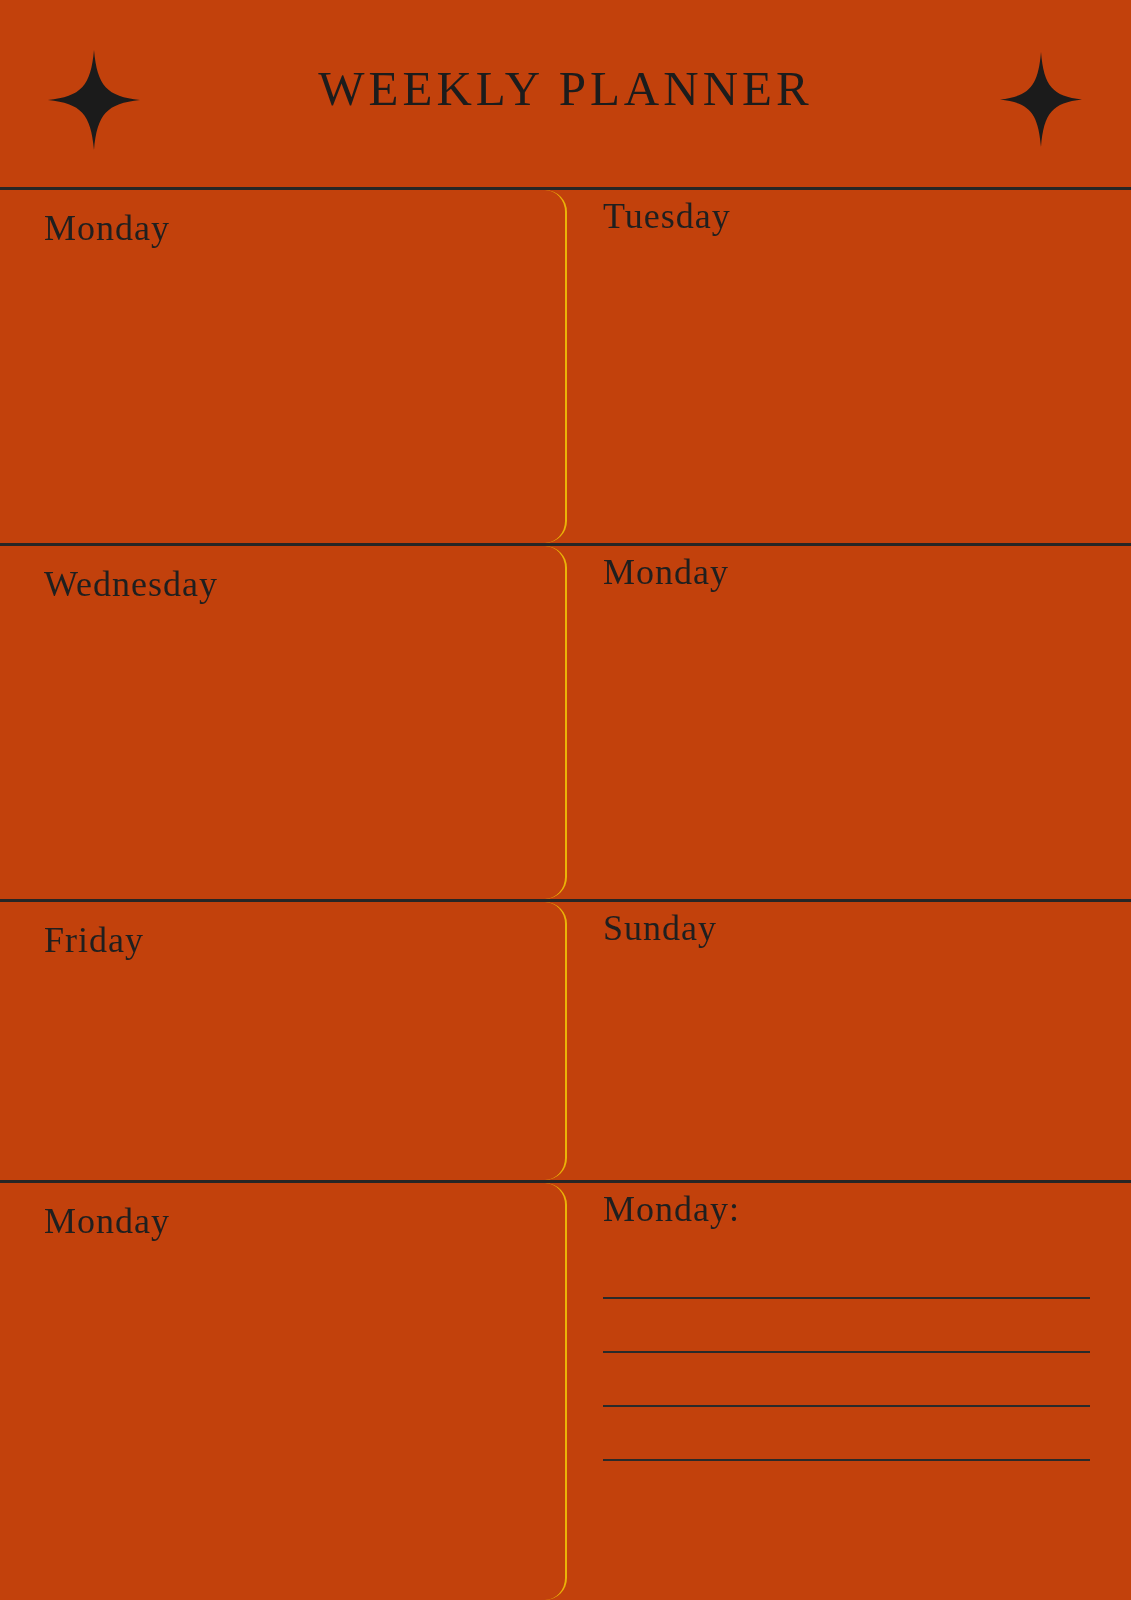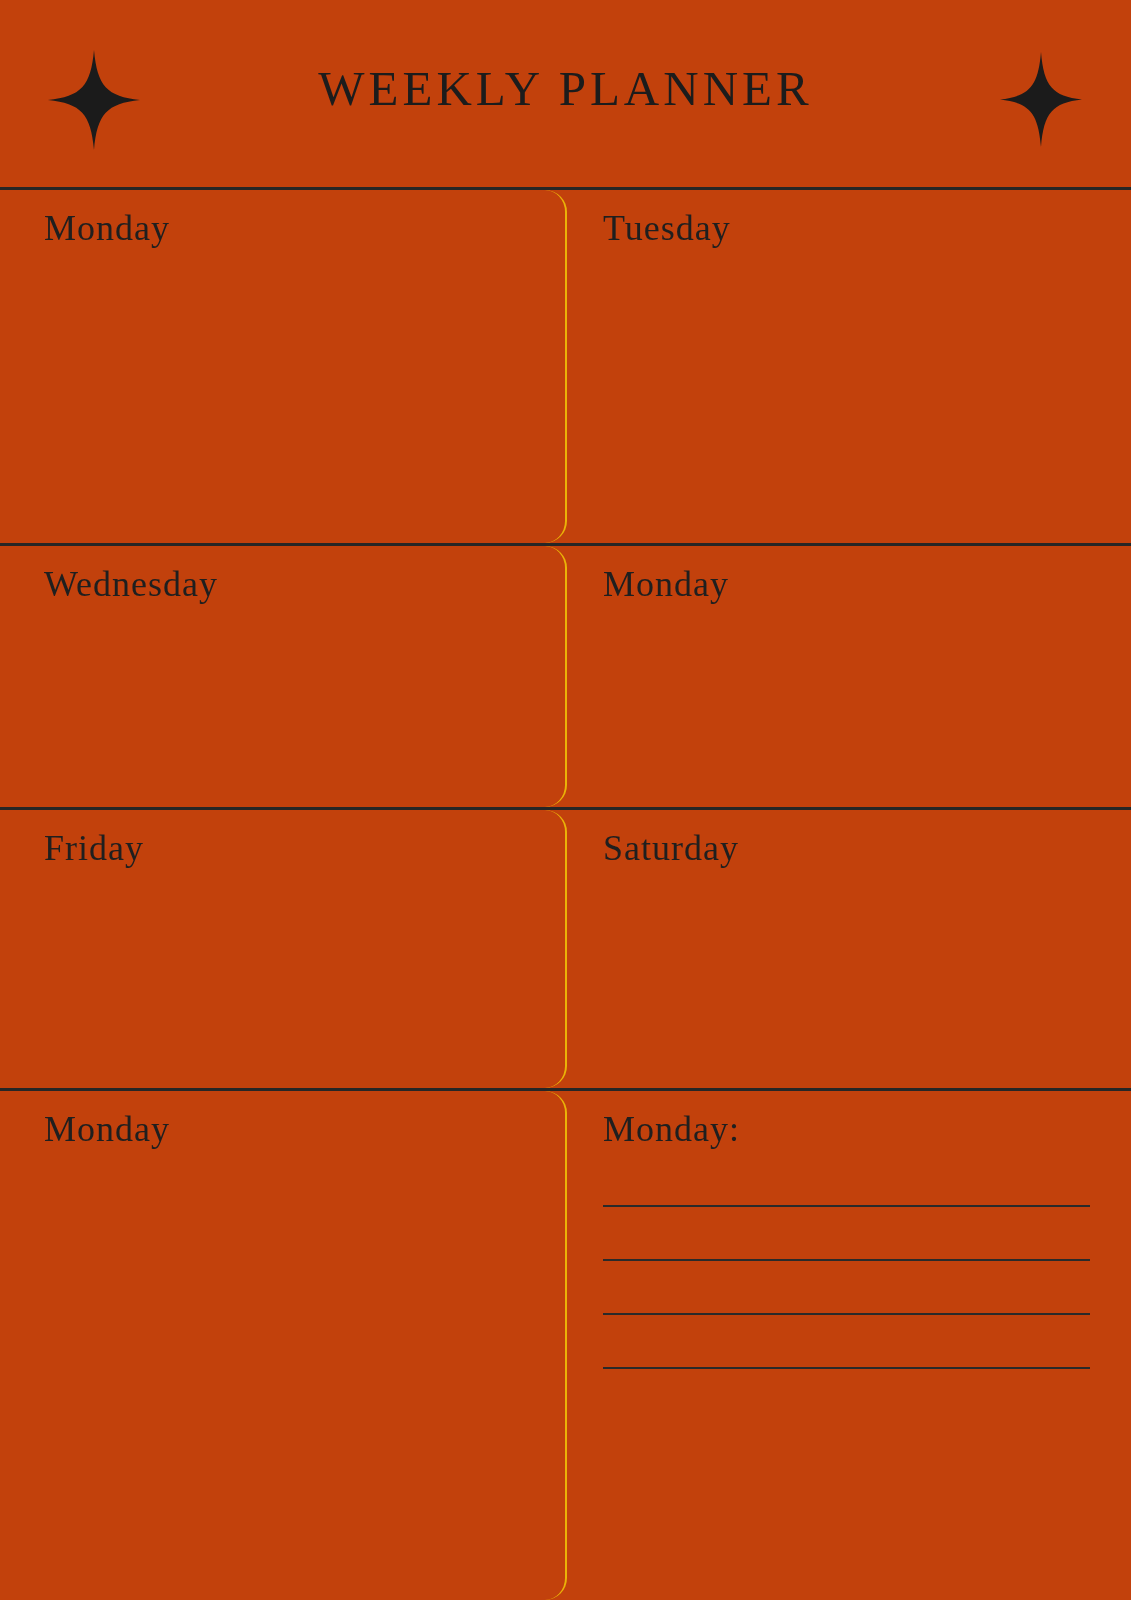--- a/index.html
+++ b/index.html
@@ -49,35 +49,35 @@
     height: 1413px;
     border-top: 3px solid #262626;
     display: flex;
     flex-direction: column;
   }
   .grid-row {
     display: flex;
     border-bottom: 3px solid #262626;
   }
   .row-1 { height: 356px; }
-  .row-2 { height: 264px; }
+  .row-2 { height: 356px; }
   .row-3 { height: 281px; }
   .row-4 { height: 345px; border-bottom: none; flex: 1; }
   .cell {
     position: relative;
   }
   .cell-left {
     width: 567px;
     border-right: 2px solid #eab308;
     padding: 18px 0 0 44px;
     border-radius: 22px;
   }
   .cell-right {
     flex: 1;
-    padding: 18px 0 0 36px;
+    padding: 6px 0 0 36px;
   }
   .day-label {
     font-size: 36px;
     font-weight: 400;
     letter-spacing: 1px;
     color: #1f1f1f;
     line-height: 1.15;
   }
 
   
@@ -129,21 +129,21 @@
       <div class="cell cell-right">
         <div class="day-label">Monday</div>
       </div>
     </div>
 
     <div class="grid-row row-3">
       <div class="cell cell-left">
         <div class="day-label">Friday</div>
       </div>
       <div class="cell cell-right">
-        <div class="day-label">Saturday</div>
+        <div class="day-label">Sunday</div>
       </div>
     </div>
 
     <div class="grid-row row-4">
       <div class="cell cell-left">
         <div class="day-label">Monday</div>
       </div>
       <div class="cell cell-right">
         <div class="day-label">Monday:</div>
         <div class="notes-lines">

